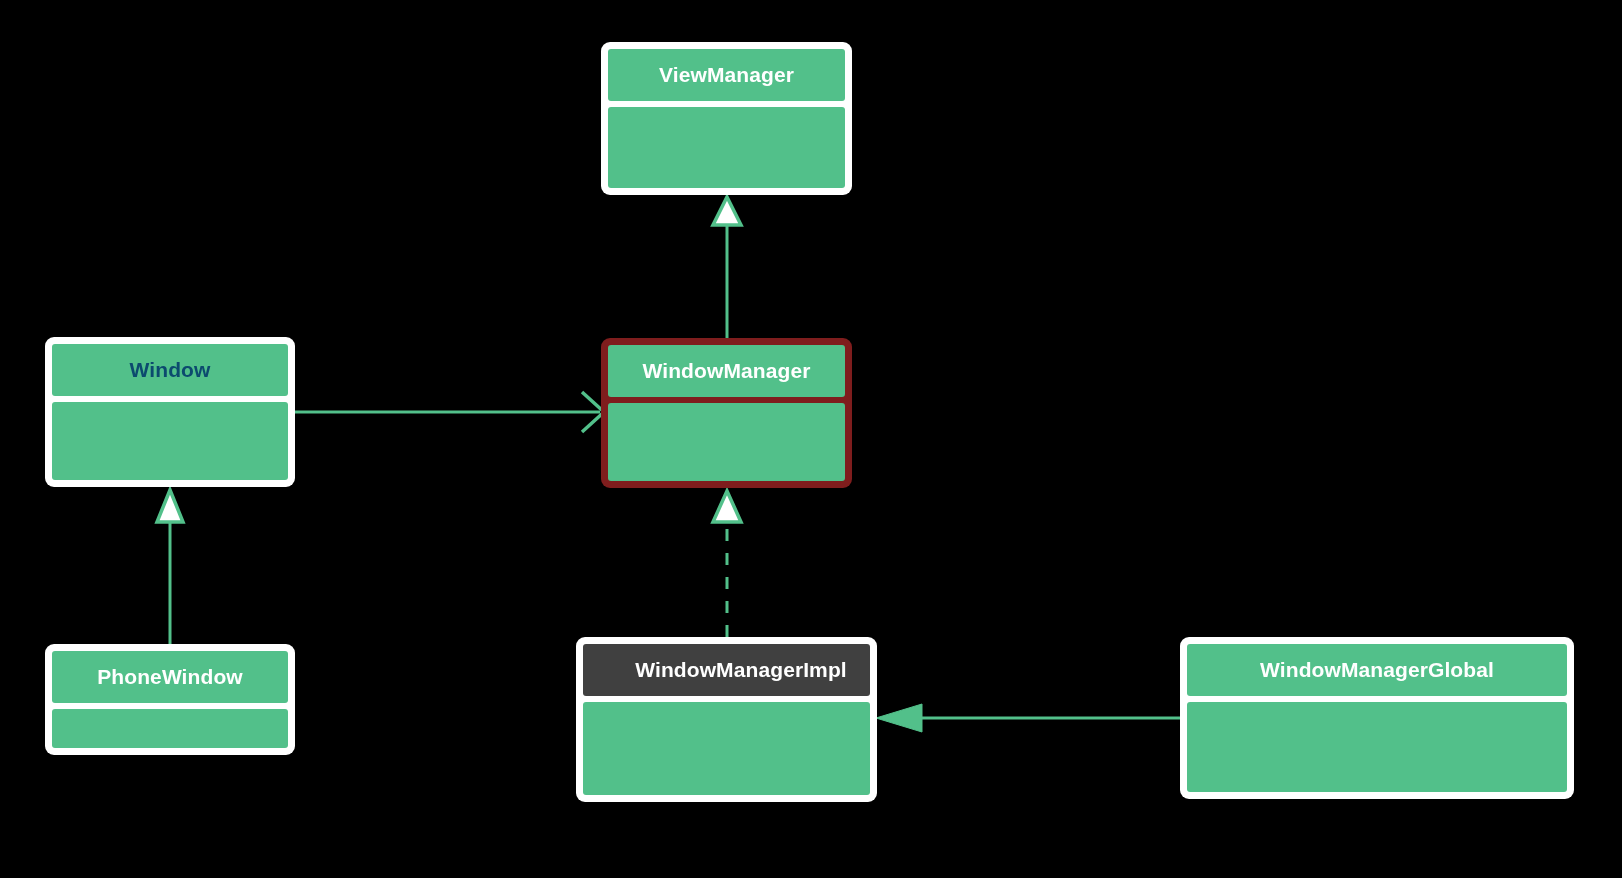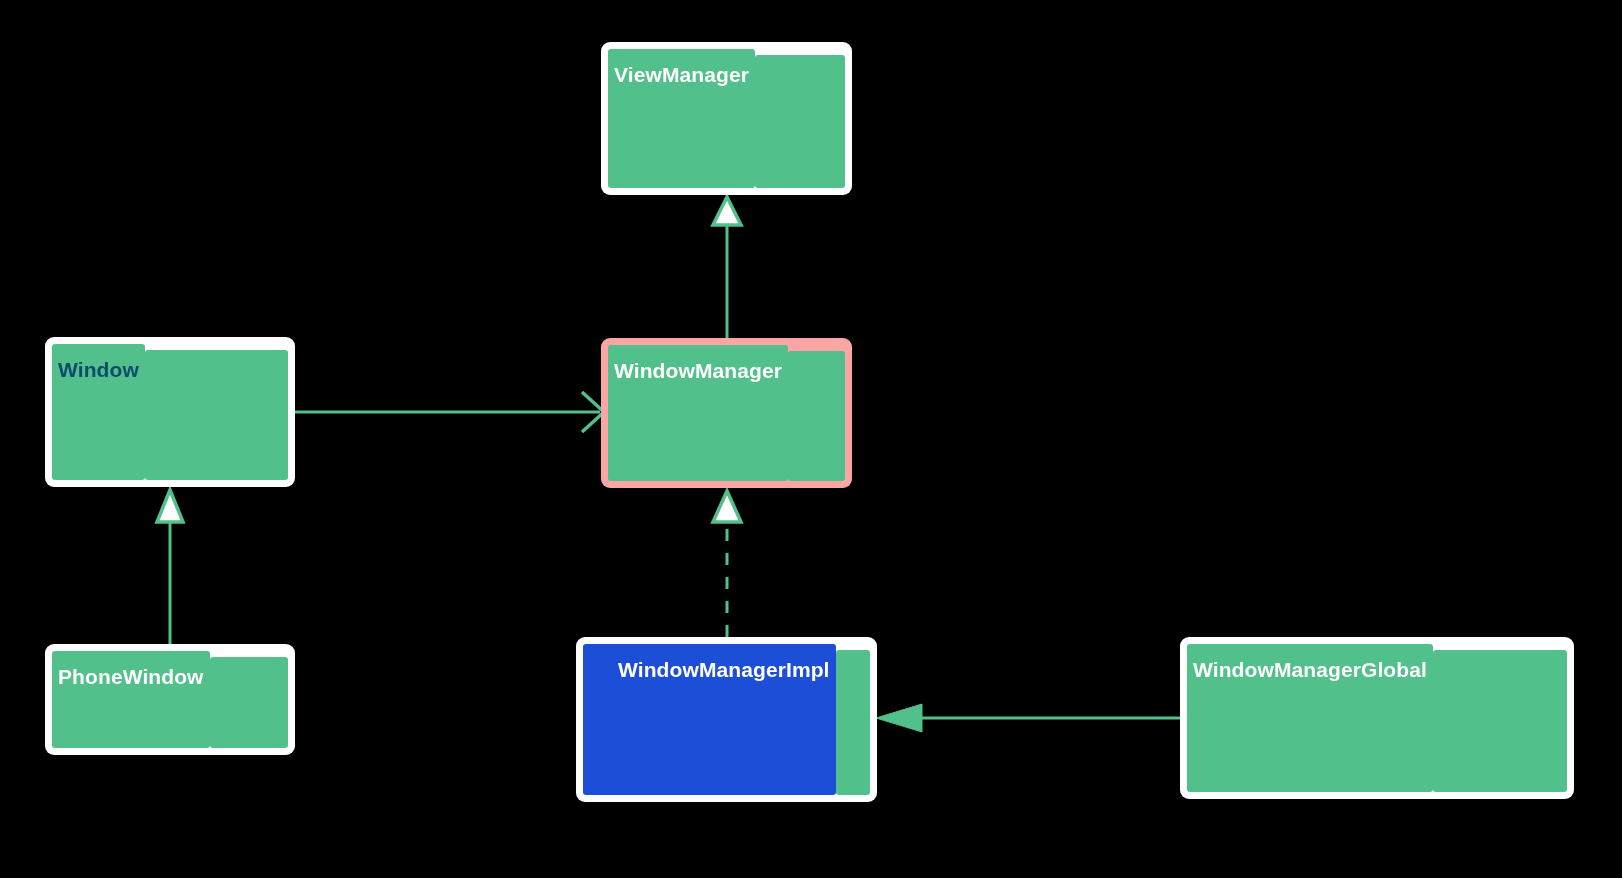--- a/index.html
+++ b/index.html
@@ -28,21 +28,21 @@
     pointer-events: none;
   }
   
   .uml-class {
     position: absolute;
     box-sizing: border-box;
     background: #ffffff;
     border-radius: 9px;
     padding: 7px;
     display: flex;
-    flex-direction: row;
+    flex-direction: column;
     z-index: 2;
   }
   .uml-class-name {
     box-sizing: border-box;
     background: #52c08a;
     border-radius: 3px;
     color: #ffffff;
     font-size: 21px;
     font-weight: bold;
     letter-spacing: 0.1px;
@@ -102,32 +102,32 @@
   <div class="uml-class" style="left: 601px; top: 42px; width: 251px; height: 153px; background: rgb(255, 255, 255);">
     <div class="uml-class-name" style="background: rgb(82, 192, 138); color: rgb(255, 255, 255);">ViewManager</div>
     <div class="uml-class-body" style="background: rgb(82, 192, 138);"></div>
   </div>
 
   <div class="uml-class" style="left: 45px; top: 337px; width: 250px; height: 150px; background: rgb(255, 255, 255);">
     <div class="uml-class-name" style="background: rgb(82, 192, 138); color: #0c4a6e;">Window</div>
     <div class="uml-class-body" style="background: rgb(82, 192, 138);"></div>
   </div>
 
-  <div class="uml-class" style="left: 601px; top: 338px; width: 251px; height: 150px; background: #fca5a5;">
+  <div class="uml-class" style="left: 601px; top: 338px; width: 251px; height: 150px; background: #7f1d1d;">
     <div class="uml-class-name" style="background: rgb(82, 192, 138); color: rgb(255, 255, 255);">WindowManager</div>
     <div class="uml-class-body" style="background: rgb(82, 192, 138);"></div>
   </div>
 
   <div class="uml-class" style="left: 45px; top: 644px; width: 250px; height: 111px; background: rgb(255, 255, 255);">
     <div class="uml-class-name" style="background: rgb(82, 192, 138); color: rgb(255, 255, 255);">PhoneWindow</div>
     <div class="uml-class-body" style="background: rgb(82, 192, 138);"></div>
   </div>
 
   <div class="uml-class" style="left: 576px; top: 637px; width: 301px; height: 165px; background: rgb(255, 255, 255);">
-    <div class="uml-class-name" style="background: #1d4ed8; color: rgb(255, 255, 255); padding-left: 35px;">WindowManagerImpl</div>
+    <div class="uml-class-name" style="background: #404040; color: rgb(255, 255, 255); padding-left: 35px;">WindowManagerImpl</div>
     <div class="uml-class-body" style="background: rgb(82, 192, 138);"></div>
   </div>
 
   <div class="uml-class" style="left: 1180px; top: 637px; width: 394px; height: 162px; background: rgb(255, 255, 255);">
     <div class="uml-class-name" style="background: rgb(82, 192, 138); color: rgb(255, 255, 255);">WindowManagerGlobal</div>
     <div class="uml-class-body" style="background: rgb(82, 192, 138);"></div>
   </div>
 
 </div>
 

